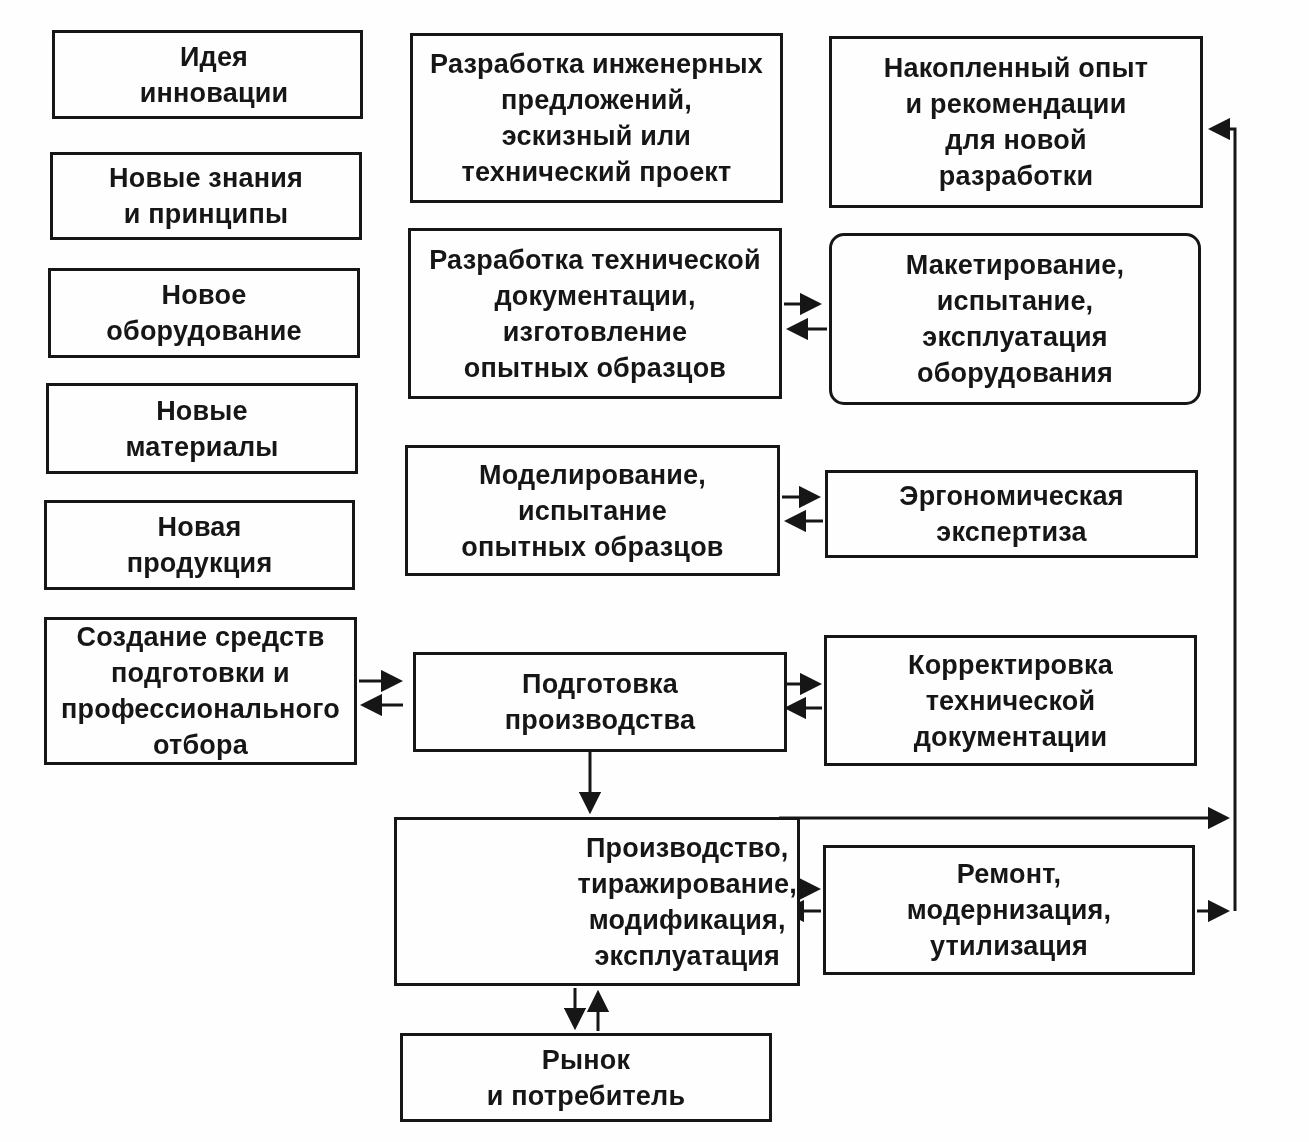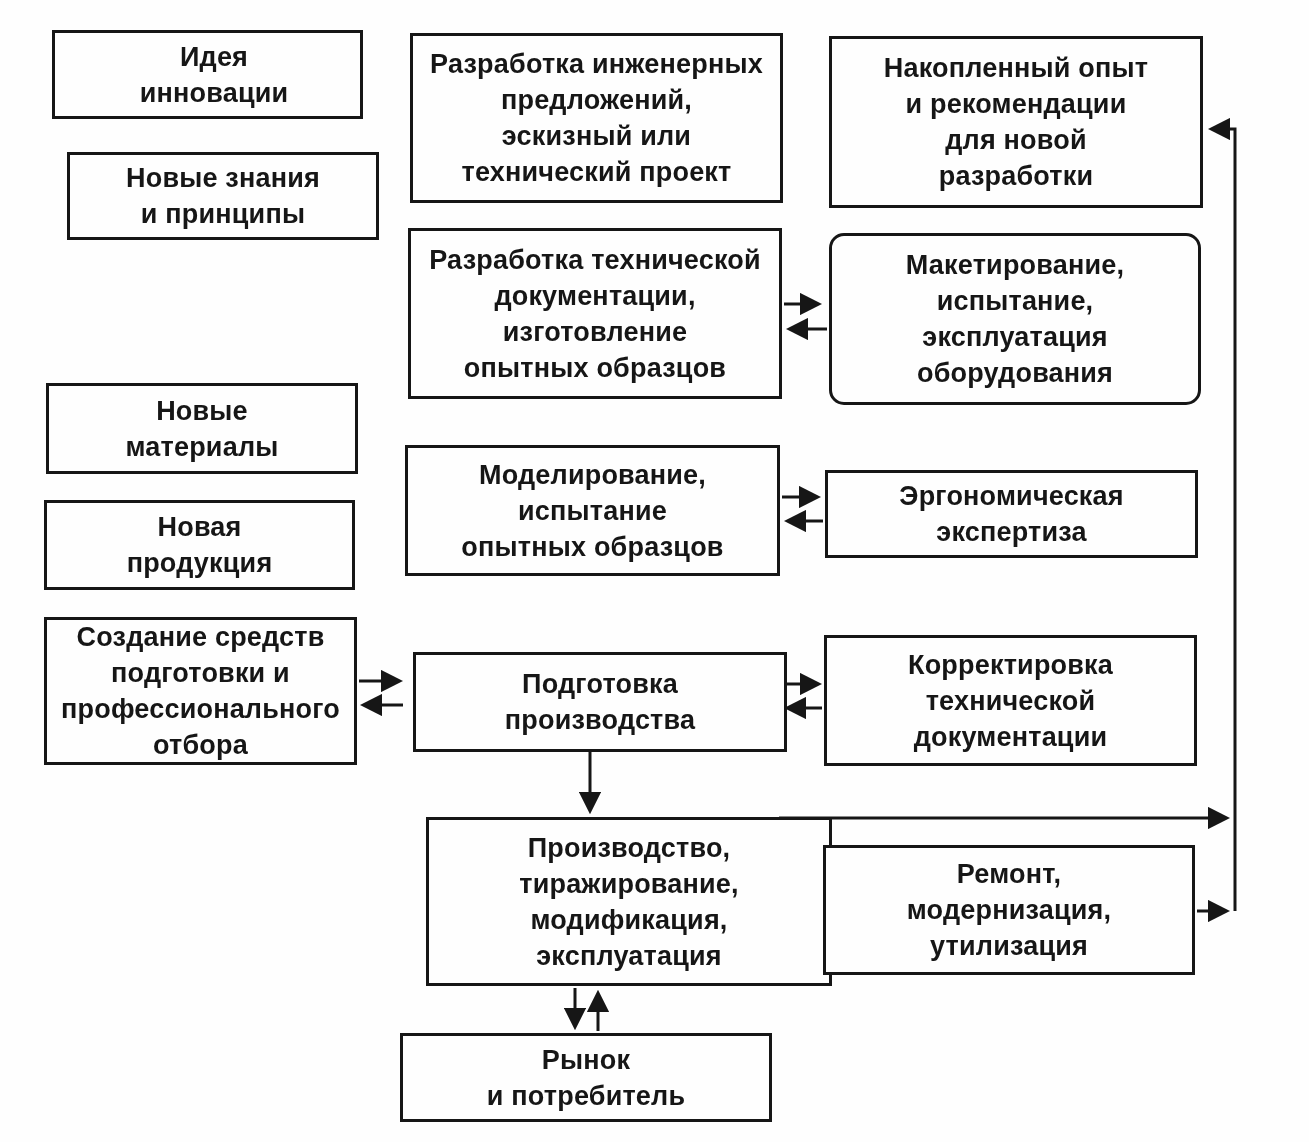--- a/index.html
+++ b/index.html
@@ -36,31 +36,31 @@
   }
   .box .label {
     white-space: pre-line;
     font-weight: bold;
     font-size: 27px;
     line-height: 36px;
     letter-spacing: 0.2px;
   }
   
   #b-idea       { left: 52px;  top: 30px;  width: 311px; height: 89px; padding-left: 13px;  }
-  #b-knowledge  { left: 50px;  top: 152px; width: 312px; height: 88px; margin-left: 17px;  }
+  #b-knowledge  { left: 50px;  top: 152px; width: 312px; height: 88px;  }
   #b-equipment  { left: 48px;  top: 268px; width: 312px; height: 90px;  }
   #b-materials  { left: 46px;  top: 383px; width: 312px; height: 91px;  }
   #b-products   { left: 44px;  top: 500px; width: 311px; height: 90px;  }
   #b-training   { left: 44px;  top: 617px; width: 313px; height: 148px; }
   
   #b-eng        { left: 410px; top: 33px;  width: 373px; height: 170px; }
   #b-techdocs   { left: 408px; top: 228px; width: 374px; height: 171px; }
   #b-modeling   { left: 405px; top: 445px; width: 375px; height: 131px; }
   #b-prep       { left: 405px; top: 652px; width: 374px; height: 100px; margin-left: 8px;  }
-  #b-production { left: 426px; top: 817px; width: 406px; height: 169px; }
+  #b-production { left: 394px; top: 817px; width: 406px; height: 169px; justify-content: flex-end; }
   #b-market     { left: 400px; top: 1033px;width: 372px; height: 89px;  }
   
   #b-experience { left: 829px; top: 36px;  width: 374px; height: 172px; }
   #b-mockup     { left: 829px; top: 233px; width: 372px; height: 172px; border-radius: 15px; }
   #b-ergonomic  { left: 825px; top: 470px; width: 373px; height: 88px;  }
   #b-correction { left: 824px; top: 635px; width: 373px; height: 131px; }
   #b-repair     { left: 823px; top: 845px; width: 372px; height: 130px; }
 </style>
 </head>
 <body>
@@ -99,20 +99,24 @@
     <path d="M1235 911 V129 H1212" marker-end="url(#arr)"></path>
   </svg>
 
   <div class="box" id="b-idea">
     <span class="label">Идея
 инновации</span>
   </div>
   <div class="box" id="b-knowledge">
     <span class="label">Новые знания
 и принципы</span>
+  </div>
+  <div class="box" id="b-equipment">
+    <span class="label">Новое
+оборудование</span>
   </div>
   <div class="box" id="b-materials">
     <span class="label">Новые
 материалы</span>
   </div>
   <div class="box" id="b-products">
     <span class="label">Новая
 продукция</span>
   </div>
   <div class="box" id="b-training">

